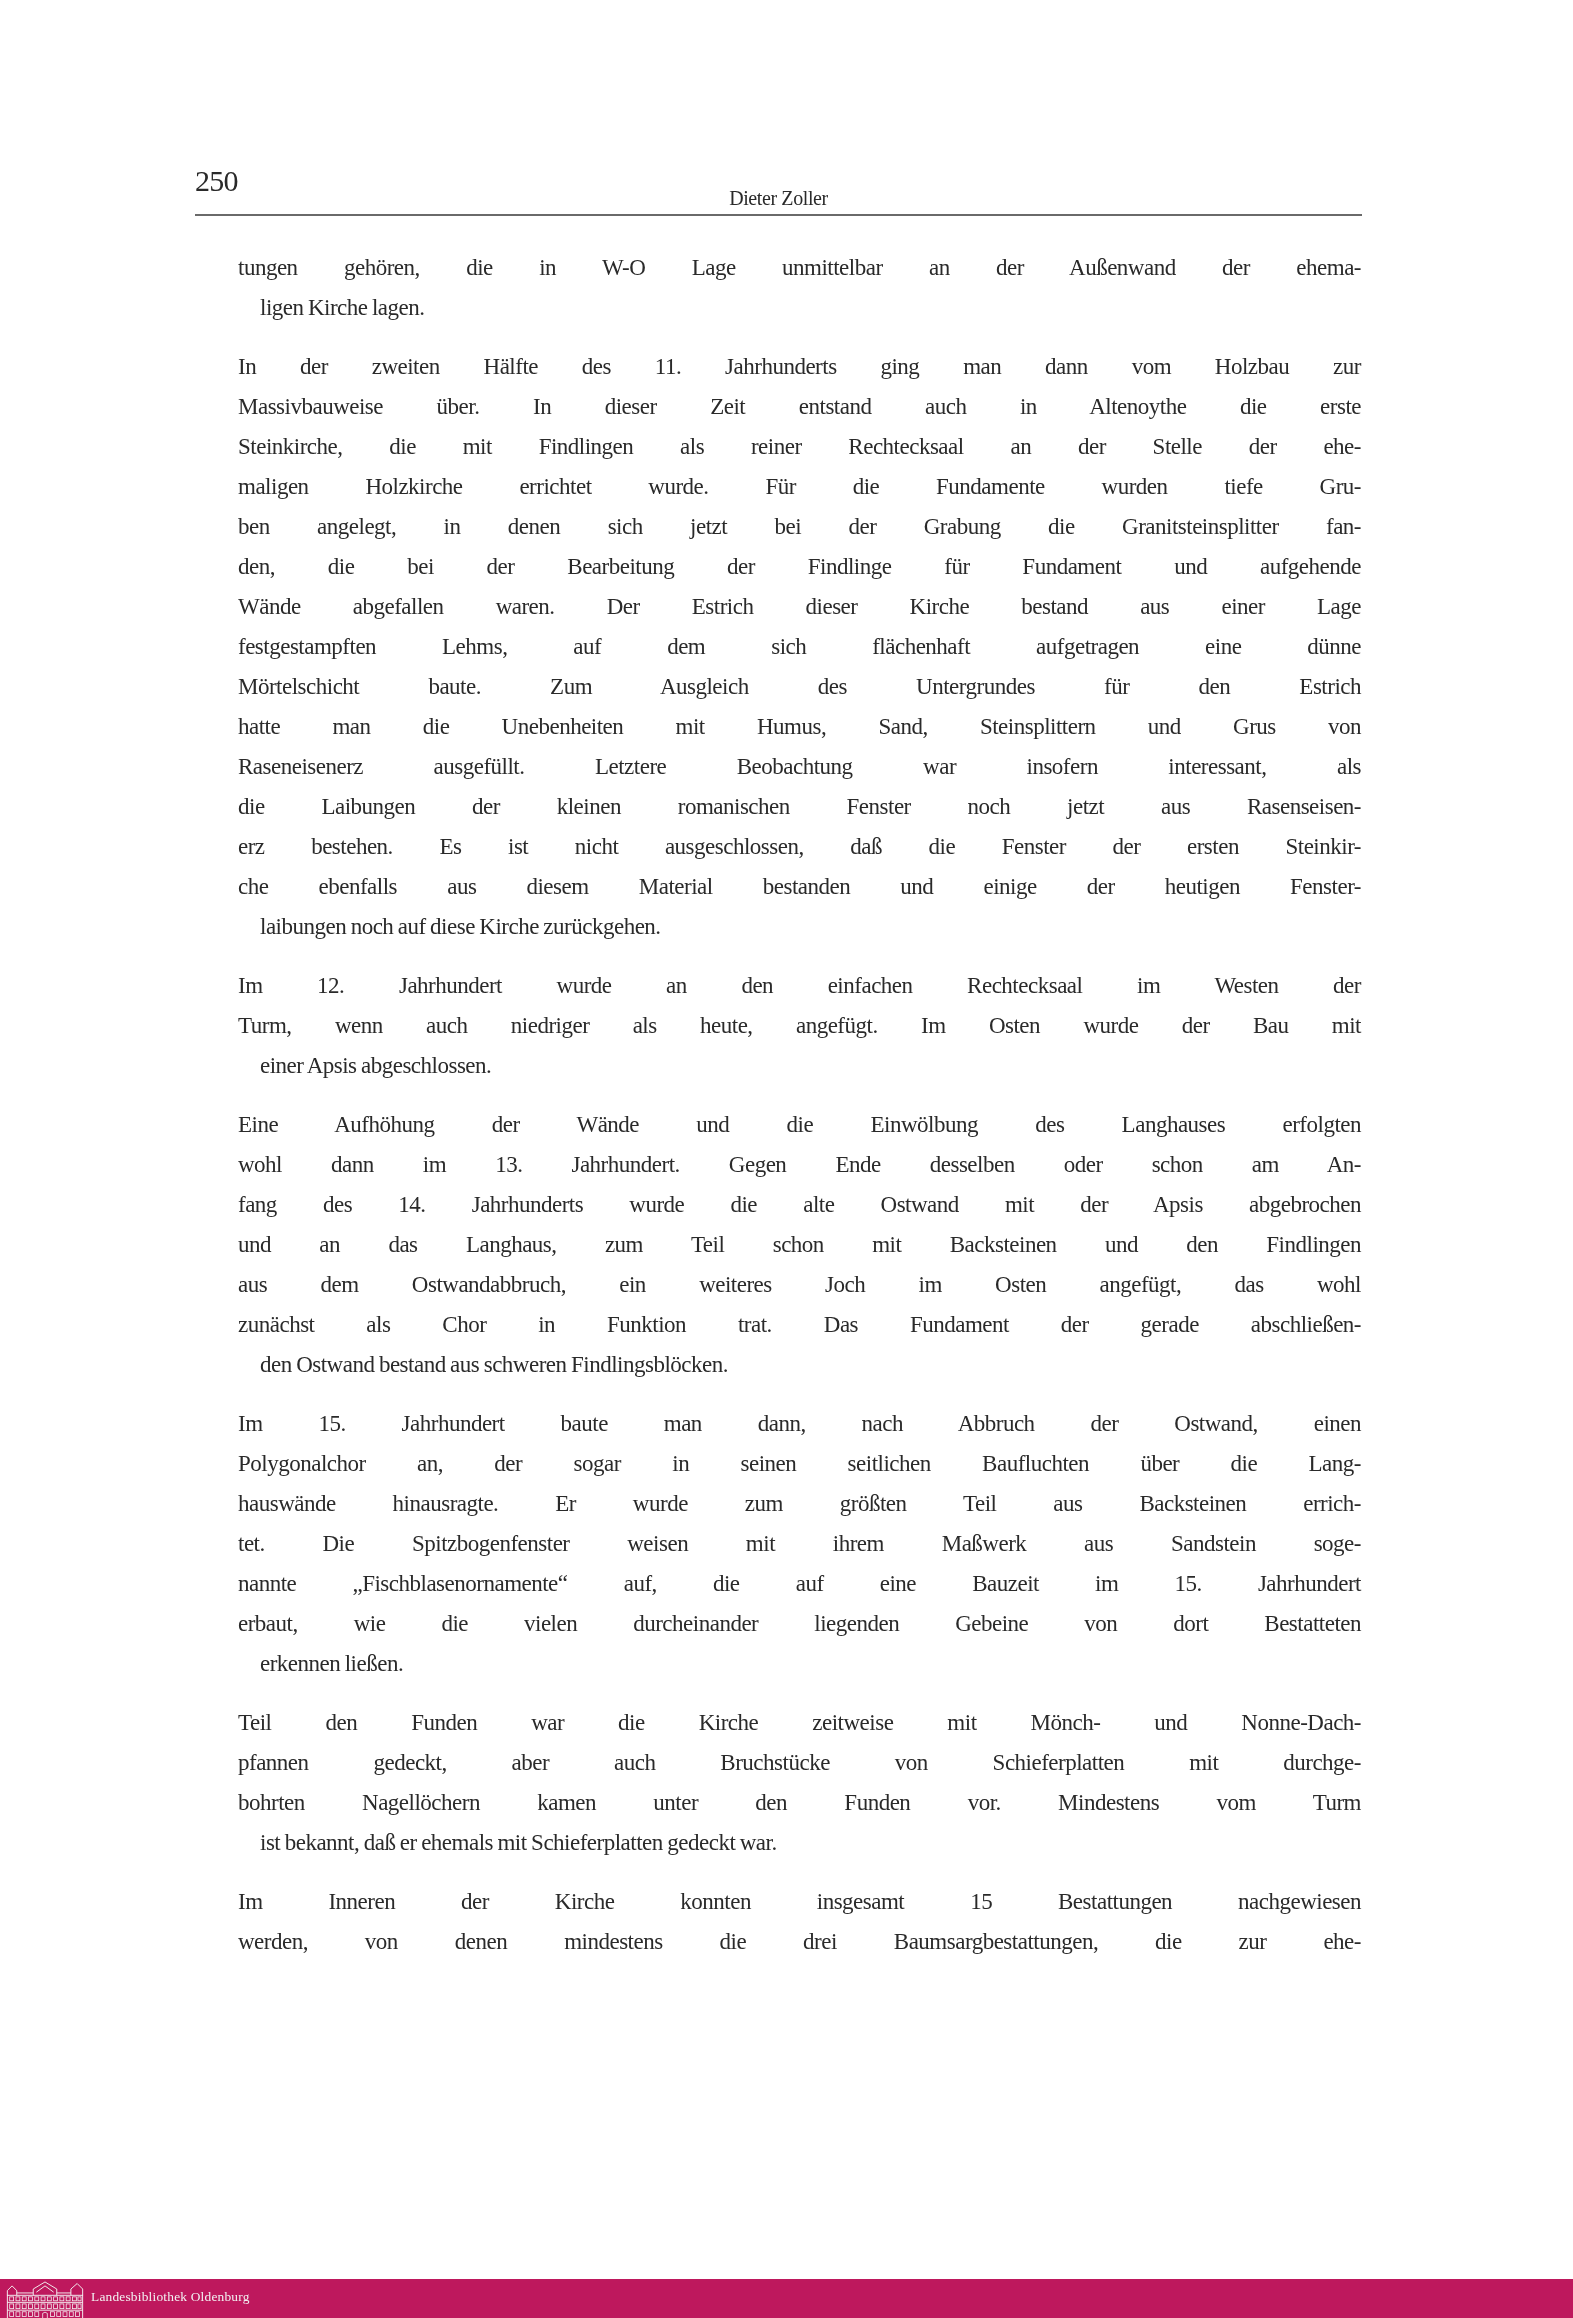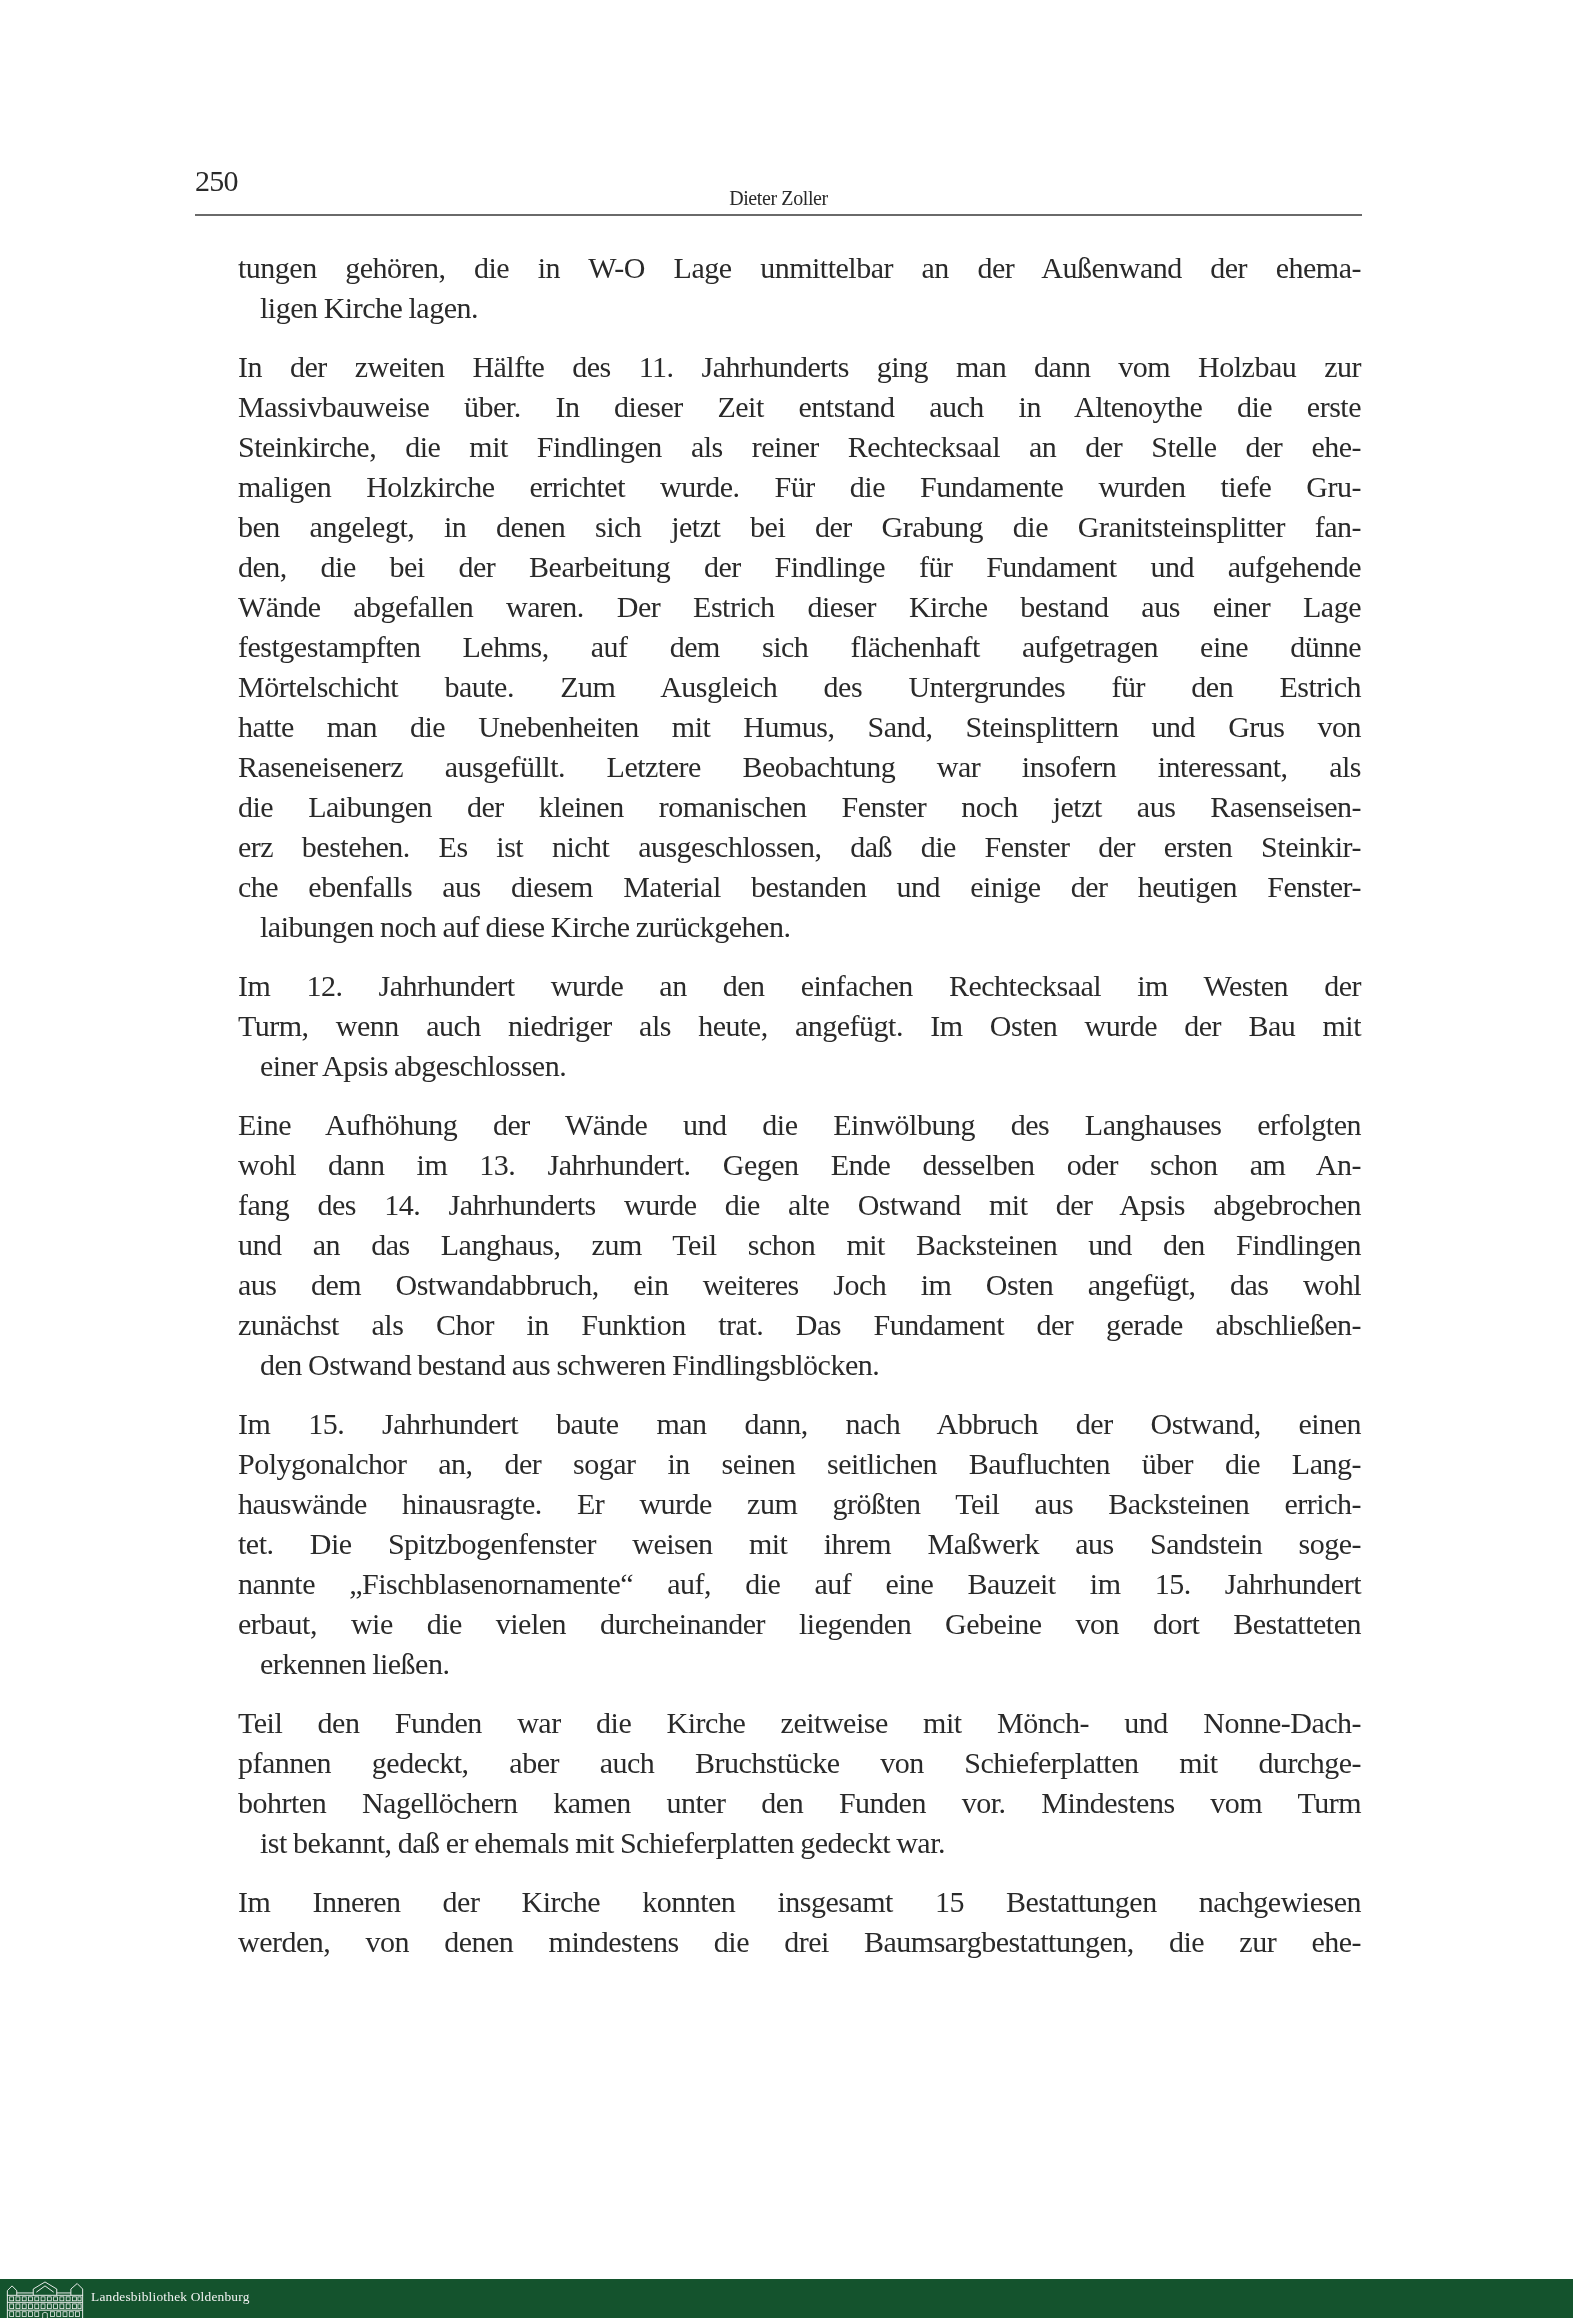--- a/index.html
+++ b/index.html
@@ -49,21 +49,21 @@
     border-top: 2.4px solid #6a6a6a;
   }
   .body-text {
     position: absolute;
     left: 238px;
     top: 248px;
     width: 1123px;
   }
   .para {
     margin: 0 0 19px 0;
-    font-size: 30px;
+    font-size: 23px;
     line-height: 40px;
     text-align: justify;
     letter-spacing: -0.5px;
     word-spacing: -0.8px;
     hyphens: manual;
   }
   .para .ln {
     display: block;
     text-align: justify;
     text-align-last: justify;
@@ -157,21 +157,21 @@
       <span class="ln">pfannen gedeckt, aber auch Bruchstücke von Schieferplatten mit durchge-</span>
       <span class="ln">bohrten Nagellöchern kamen unter den Funden vor. Mindestens vom Turm</span>
       <span class="ln last">ist bekannt, daß er ehemals mit Schieferplatten gedeckt war.</span>
     </p>
     <p class="para">
       <span class="ln">Im Inneren der Kirche konnten insgesamt 15 Bestattungen nachgewiesen</span>
       <span class="ln">werden, von denen mindestens die drei Baumsargbestattungen, die zur ehe-</span>
     </p>
   </div>
 
-<div class="footer-bar" style="background: #14532d;">
+<div class="footer-bar" style="background: #be185d;">
   <svg class="footer-logo" viewBox="0 0 102 48" fill="none" stroke="#f4f4f4" stroke-width="1.2">
 
     <rect x="3" y="18" width="96" height="30"></rect>
 
     <polyline points="3,18 3,12 9,6 15,12 15,18"></polyline>
 
     <polyline points="36,18 36,10 51,1 66,10 66,18"></polyline>
     <polyline points="40,14 51,6 62,14"></polyline>
 
     <polyline points="84,18 84,10 92,3 99,10 99,18"></polyline>

